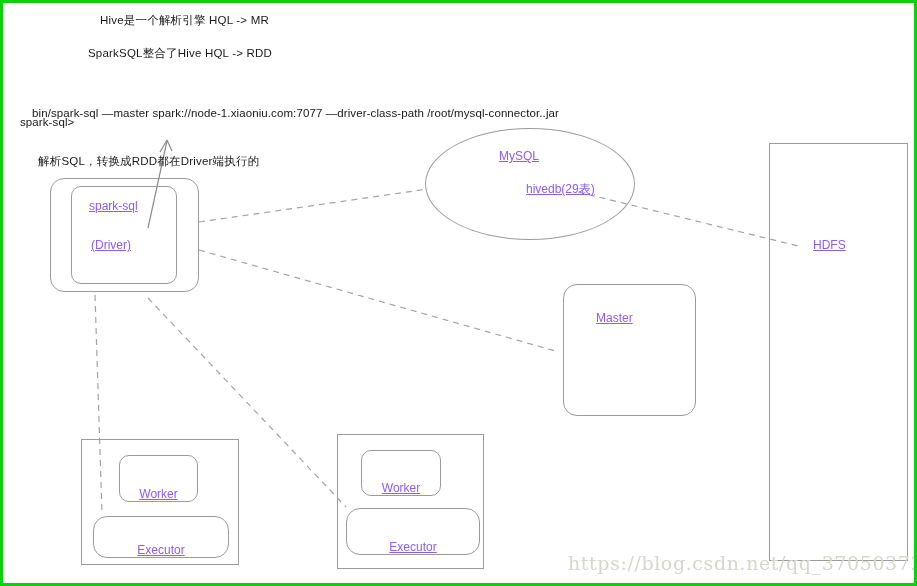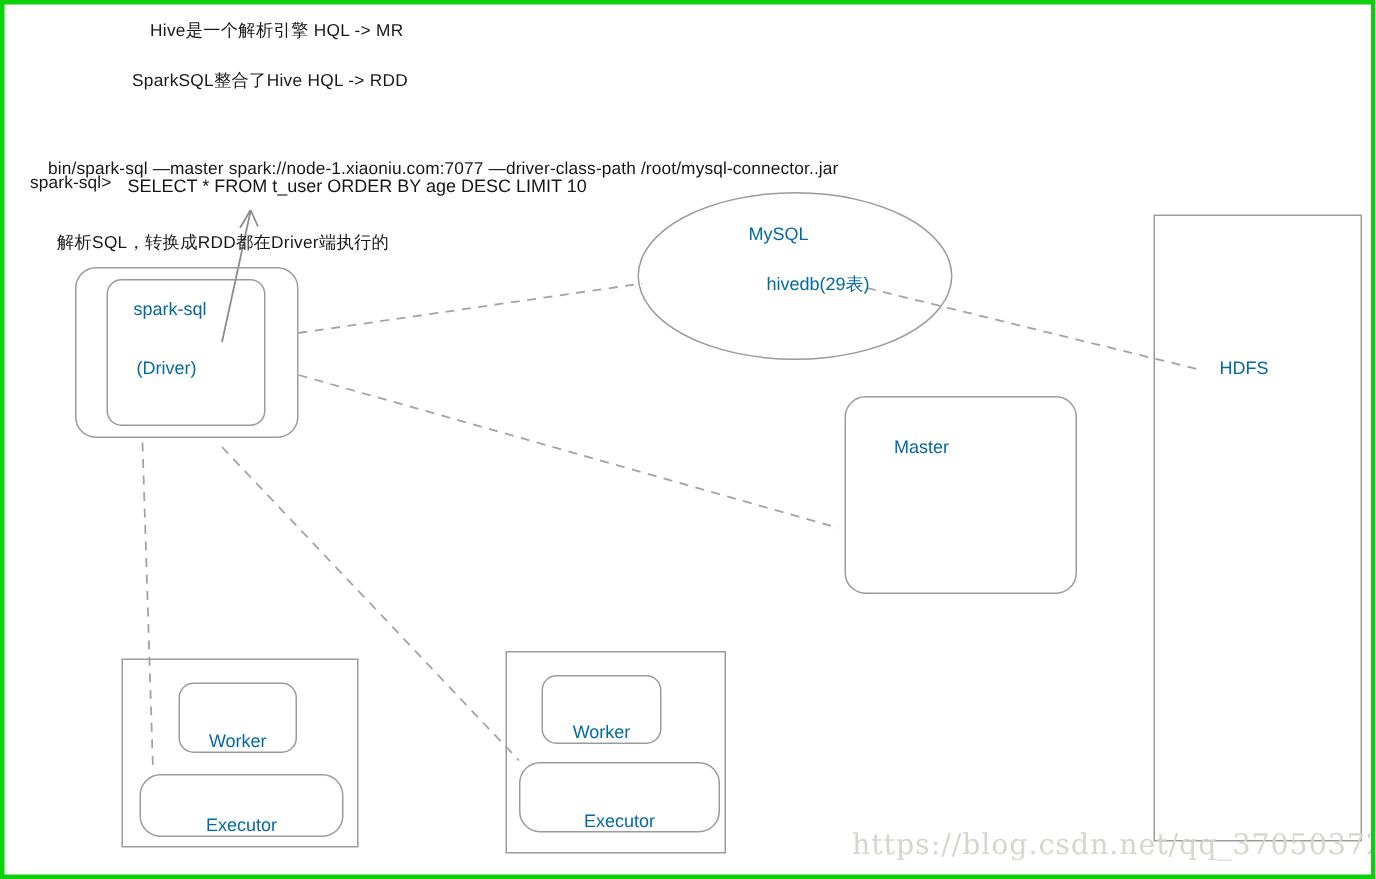--- a/index.html
+++ b/index.html
@@ -9,21 +9,21 @@
   }
   .frame{position:absolute;inset:0;border:3px solid #0cd00c;pointer-events:none;z-index:30;}
   svg.wires{position:absolute;left:0;top:0;z-index:1;}
   .box{position:absolute;border:1px solid #9b9b9b;background:transparent;box-sizing:border-box;z-index:2;}
   .r14{border-radius:14px;}
   .r10{border-radius:10px;}
   .txt{position:absolute;white-space:nowrap;z-index:3;}
   .note{font-size:11.5px;letter-spacing:.2px;color:#181818;}
   .cmd{font-size:11.5px;letter-spacing:.1px;color:#161616;}
   .sql{font-size:12px;color:#161616;}
-  .lbl{font-size:12px;color:#0369a1;}
+  .lbl{font-size:12px;color:#8b5cf6;text-decoration:underline;}
   .center-lbl{display:flex;align-items:flex-end;justify-content:center;}
   .ellipse{border-radius:50%;}
   .watermark{
     position:absolute;left:568px;top:552px;z-index:20;
     font-family:"DejaVu Serif","Liberation Serif",serif;
     font-size:19px;letter-spacing:.6px;color:#d6d6cf;white-space:nowrap;
   }
 </style>
 </head>
 <body>
@@ -42,39 +42,38 @@
       <line x1="148" y1="228" x2="167" y2="141"></line>
       <line x1="167" y1="140" x2="160" y2="152"></line>
       <line x1="167" y1="140" x2="172" y2="151"></line>
     </g>
   </svg>
 
   <div class="txt note" style="left:100px;top:13px;">Hive是一个解析引擎 HQL -&gt; MR</div>
   <div class="txt note" style="left:88px;top:46px;">SparkSQL整合了Hive HQL -&gt; RDD</div>
   <div class="txt cmd" style="left:32px;top:92px;margin-top:15px;">bin/spark-sql —master spark://node-1.xiaoniu.com:7077 —driver-class-path /root/mysql-connector..jar</div>
   <div class="txt cmd" style="left:20px;top:116px;">spark-sql&gt;</div>
-  <div class="txt sql" style="left:85px;top:117px;">SELECT * FROM t_user ORDER BY age DESC LIMIT 10</div>
   <div class="txt note" style="left:38px;top:154px;text-align:right;">解析SQL，转换成RDD都在Driver端执行的</div>
 
   <div class="box r14" style="left:50px;top:178px;width:149px;height:114px;"></div>
   <div class="box r10" style="left:71px;top:186px;width:106px;height:98px;">
     <span class="txt lbl" style="left:17px;top:12px;">spark-sql</span>
     <span class="txt lbl" style="left:19px;top:51px;">(Driver)</span>
   </div>
 
   <div class="box ellipse" style="left:425px;top:128px;width:210px;height:112px;">
     <span class="txt lbl" style="left:73px;top:20px;">MySQL</span>
-    <span class="txt lbl" style="left:73px;top:52px;padding-left:12px;">hivedb(29表)</span>
+    <span class="txt lbl" style="left:88px;top:52px;padding-left:12px;">hivedb(29表)</span>
   </div>
 
   <div class="box" style="left:769px;top:143px;width:139px;height:418px;">
     <span class="txt lbl" style="left:43px;top:94px;">HDFS</span>
   </div>
 
-  <div class="box r14" style="left:563px;top:264px;width:155px;height:132px;">
+  <div class="box r14" style="left:563px;top:284px;width:133px;height:132px;">
     <span class="txt lbl" style="left:32px;top:26px;">Master</span>
   </div>
 
   <div class="box" style="left:81px;top:439px;width:158px;height:126px;"></div>
   <div class="box r10 center-lbl" style="left:119px;top:455px;width:79px;height:47px;">
     <span class="lbl">Worker</span>
   </div>
   <div class="box r14 center-lbl" style="left:93px;top:516px;width:136px;height:42px;">
     <span class="lbl">Executor</span>
   </div>

